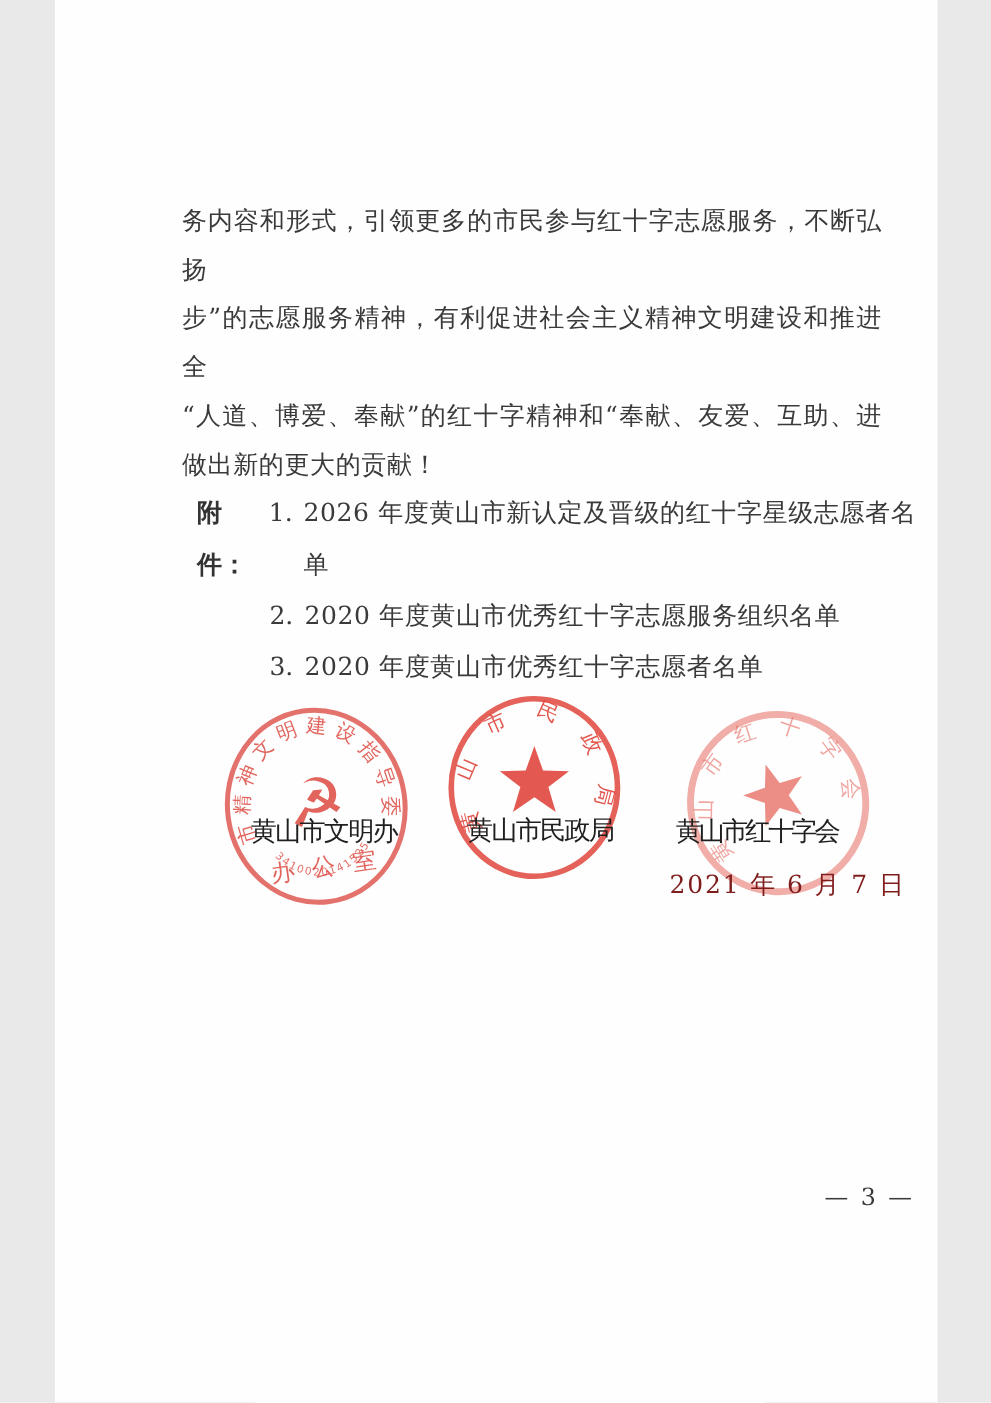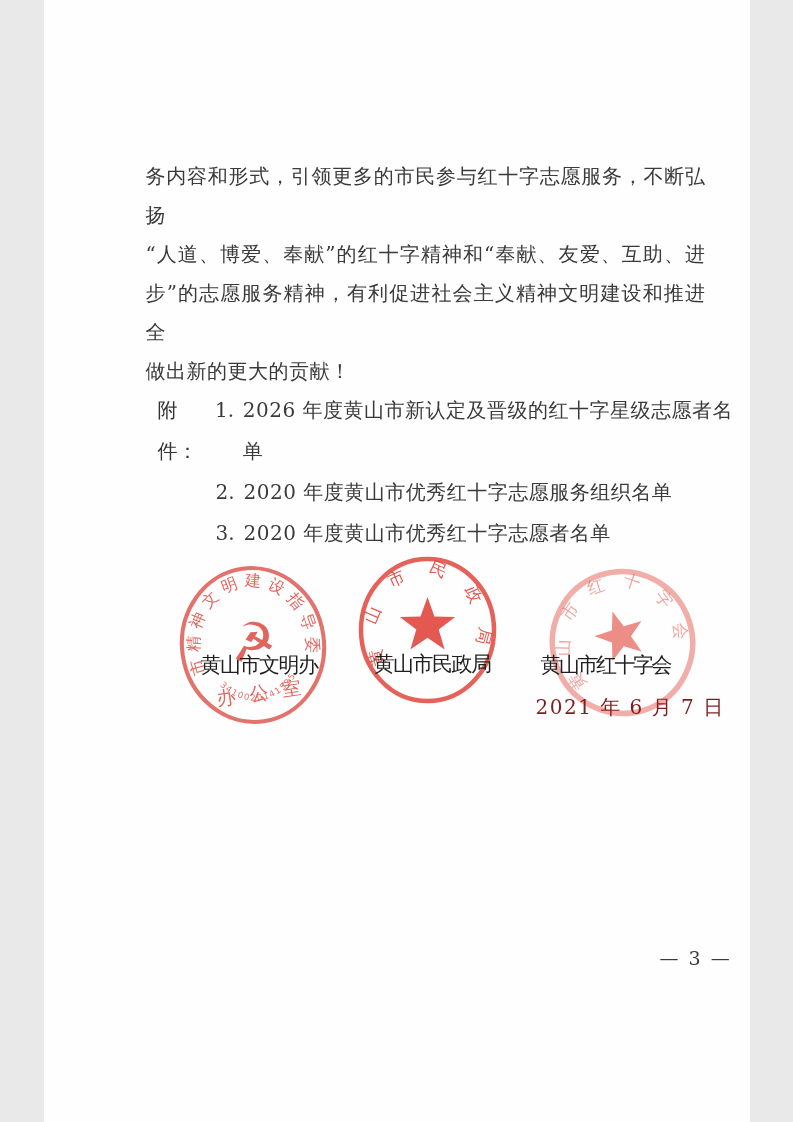--- a/index.html
+++ b/index.html
@@ -9,21 +9,21 @@
     font-family:"DejaVu Serif", serif; color:#3a3a3a;
   }
   
   .body-text { position:absolute; left:102px; top:157px; width:560px;
     font-size:20px; line-height:39px; letter-spacing:0.5px; }
   .body-text .line { text-align:justify; text-align-last:justify; white-space:normal; }
   .body-text .line.last { text-align:center; text-align-last:left; }
   
   .attachment { position:absolute; left:114px; top:390px; font-size:20px; line-height:41px; }
   .att-row { display:flex; align-items:baseline; }
-  .att-label { font-family:"DejaVu Sans", sans-serif; font-weight:normal; width:58px; color:#333; }
+  .att-label { font-family:"DejaVu Sans", sans-serif; font-weight:bold; width:58px; color:#333; }
   .att-spacer { width:58px; }
   .att-num { width:28px; }
   .att-text { letter-spacing:0.5px; }
   
   .seal { position:absolute; z-index:2; }
   .seal text { font-family:"DejaVu Sans", sans-serif; }
   
   .signer { position:absolute; z-index:5; font-size:21px; letter-spacing:-1.5px;
     color:#1f1f1f; white-space:nowrap; }
   .date { position:absolute; left:492px; top:694px; z-index:5; font-size:20px;
@@ -31,22 +31,22 @@
   .pageno { position:absolute; left:616px; top:947px; font-size:19px;
     letter-spacing:2px; color:#3a3a3a; }
 </style>
 </head>
 <body>
 
 <div class="page">
 
   <div class="body-text">
     <div class="line">务内容和形式，引领更多的市民参与红十字志愿服务，不断弘扬</div>
+    <div class="line">步”的志愿服务精神，有利促进社会主义精神文明建设和推进全</div>
     <div class="line">“人道、博爱、奉献”的红十字精神和“奉献、友爱、互助、进</div>
-    <div class="line">步”的志愿服务精神，有利促进社会主义精神文明建设和推进全</div>
     <div class="line last">做出新的更大的贡献！</div>
   </div>
 
   <div class="attachment">
     <div class="att-row">
       <span class="att-label">附件：</span>
       <span class="att-num">1.</span>
       <span class="att-text">2026 年度黄山市新认定及晋级的红十字星级志愿者名单</span>
     </div>
     <div class="att-row">

